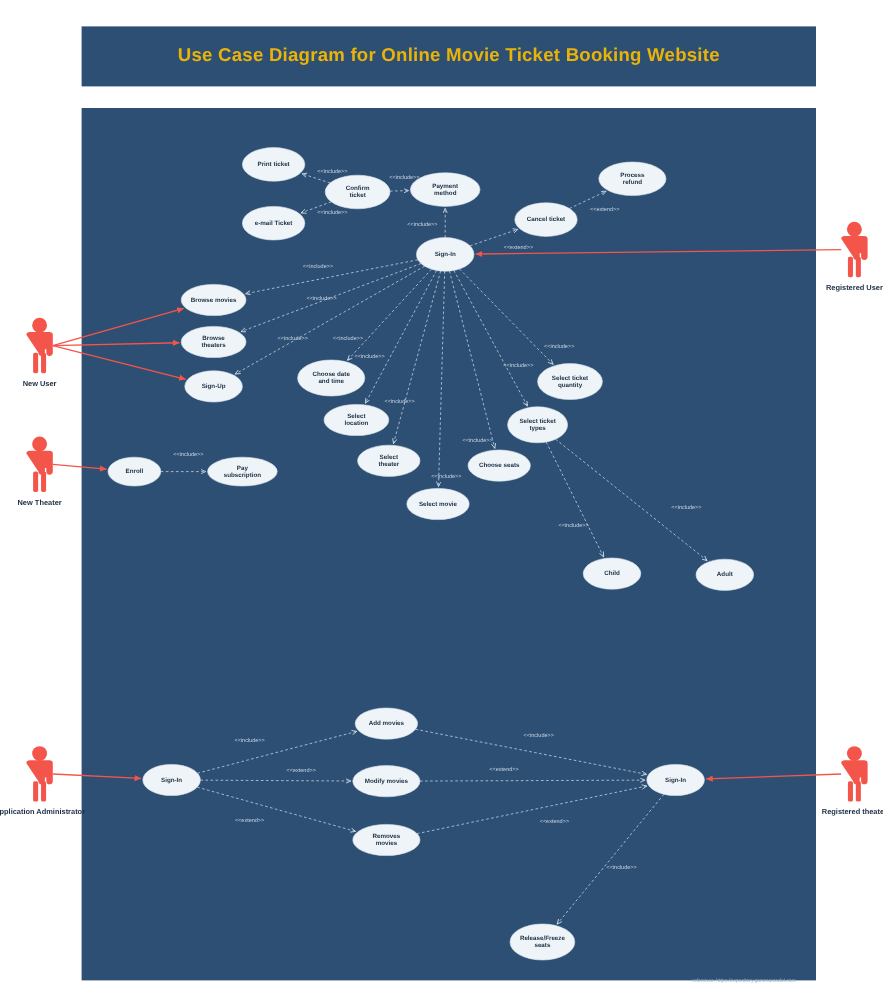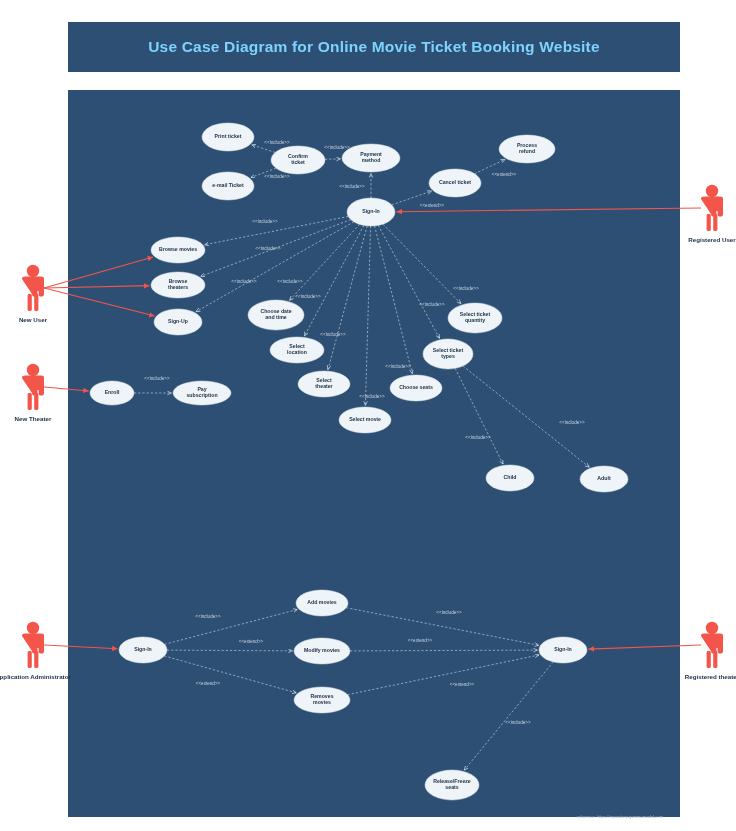--- a/index.html
+++ b/index.html
@@ -27,21 +27,21 @@
     left: 68px;
     top: 22px;
     width: 612px;
     height: 50px;
     background: #2e4f74;
     display: flex;
     align-items: center;
     justify-content: center;
   }
   .title-bar .title-text {
-    color: #7dd3fc;
+    color: #eab308;
     font-size: 15.5px;
     font-weight: bold;
     letter-spacing: 0.2px;
     white-space: nowrap;
   }
   .panel {
     position: absolute;
     left: 68px;
     top: 90px;
     width: 612px;

